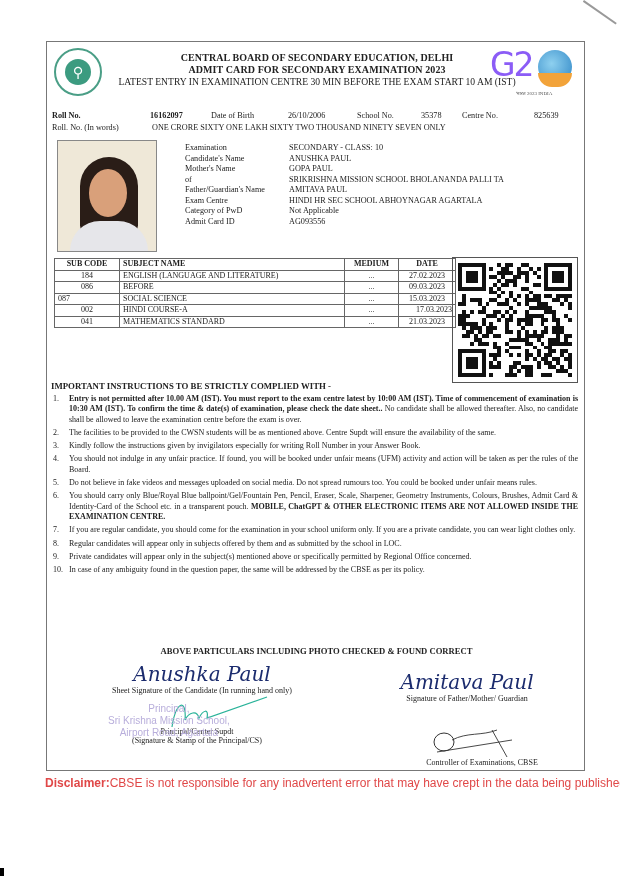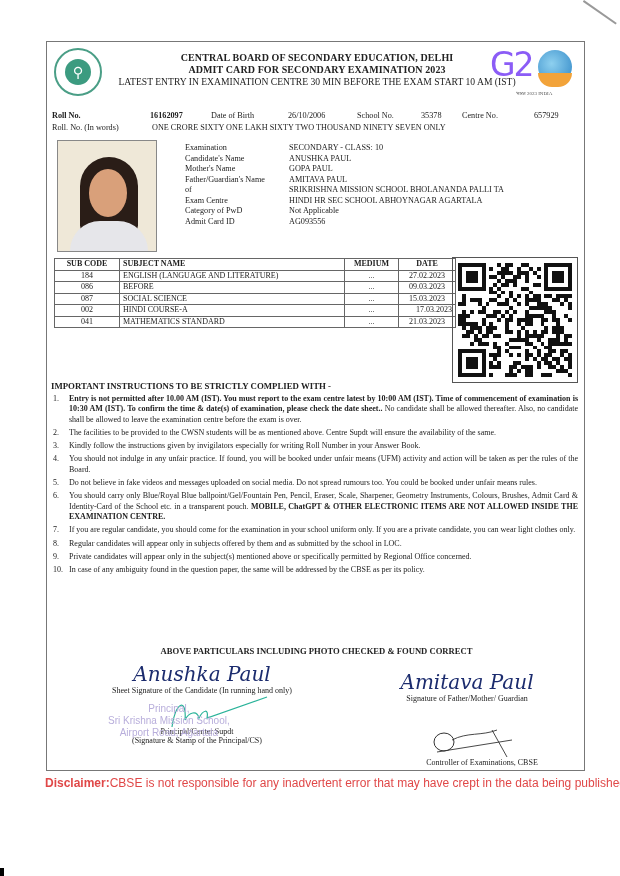--- a/index.html
+++ b/index.html
@@ -69,21 +69,21 @@
   </div>
 
   <div class="row-roll">
     <span class="b" style="left:0;top:0">Roll No.</span>
     <span class="b" style="left:98px;top:0">16162097</span>
     <span style="left:159px;top:0">Date of Birth</span>
     <span style="left:236px;top:0">26/10/2006</span>
     <span style="left:305px;top:0">School No.</span>
     <span style="left:369px;top:0">35378</span>
     <span style="left:410px;top:0">Centre No.</span>
-    <span style="left:482px;top:0">657929</span>
+    <span style="left:482px;top:0">825639</span>
     <span style="left:0;top:12px">Roll. No. (In words)</span>
     <span style="left:100px;top:12px">ONE CRORE SIXTY ONE LAKH SIXTY TWO THOUSAND NINETY SEVEN ONLY</span>
   </div>
 
   <div class="photo">
     <div class="hair"></div>
       <div class="face"></div>
       <div class="body"></div>
   </div>
 
@@ -94,26 +94,26 @@
       </div>
       <div class="r">
         <span class="k">Candidate's Name</span>
         <span>ANUSHKA PAUL</span>
       </div>
       <div class="r">
         <span class="k">Mother's Name</span>
         <span>GOPA PAUL</span>
       </div>
       <div class="r">
+        <span class="k">of</span>
+        <span>SRIKRISHNA MISSION SCHOOL BHOLANANDA PALLI TA</span>
+      </div>
+      <div class="r">
         <span class="k">Father/Guardian's Name</span>
         <span>AMITAVA PAUL</span>
-      </div>
-      <div class="r">
-        <span class="k">of</span>
-        <span>SRIKRISHNA MISSION SCHOOL BHOLANANDA PALLI TA</span>
       </div>
       <div class="r">
         <span class="k">Exam Centre</span>
         <span>HINDI HR SEC SCHOOL ABHOYNAGAR AGARTALA</span>
       </div>
       <div class="r">
         <span class="k">Category of PwD</span>
         <span>Not Applicable</span>
       </div>
       <div class="r">
@@ -138,21 +138,21 @@
           <td style="text-align: center;">...</td>
           <td style="text-align: center;">27.02.2023</td>
         </tr>
         <tr>
           <td style="text-align: center;">086</td>
           <td style="text-align: left;">BEFORE</td>
           <td style="text-align: center;">...</td>
           <td style="text-align: center;">09.03.2023</td>
         </tr>
         <tr>
-          <td style="text-align: center;">087</td>
+          <td style="">087</td>
           <td style="text-align: left;">SOCIAL SCIENCE</td>
           <td style="text-align: center;">...</td>
           <td style="text-align: center;">15.03.2023</td>
         </tr>
         <tr>
           <td style="text-align: center;">002</td>
           <td style="text-align: left;">HINDI COURSE-A</td>
           <td style="text-align: center;">...</td>
           <td style="text-align: right;">17.03.2023</td>
         </tr>

